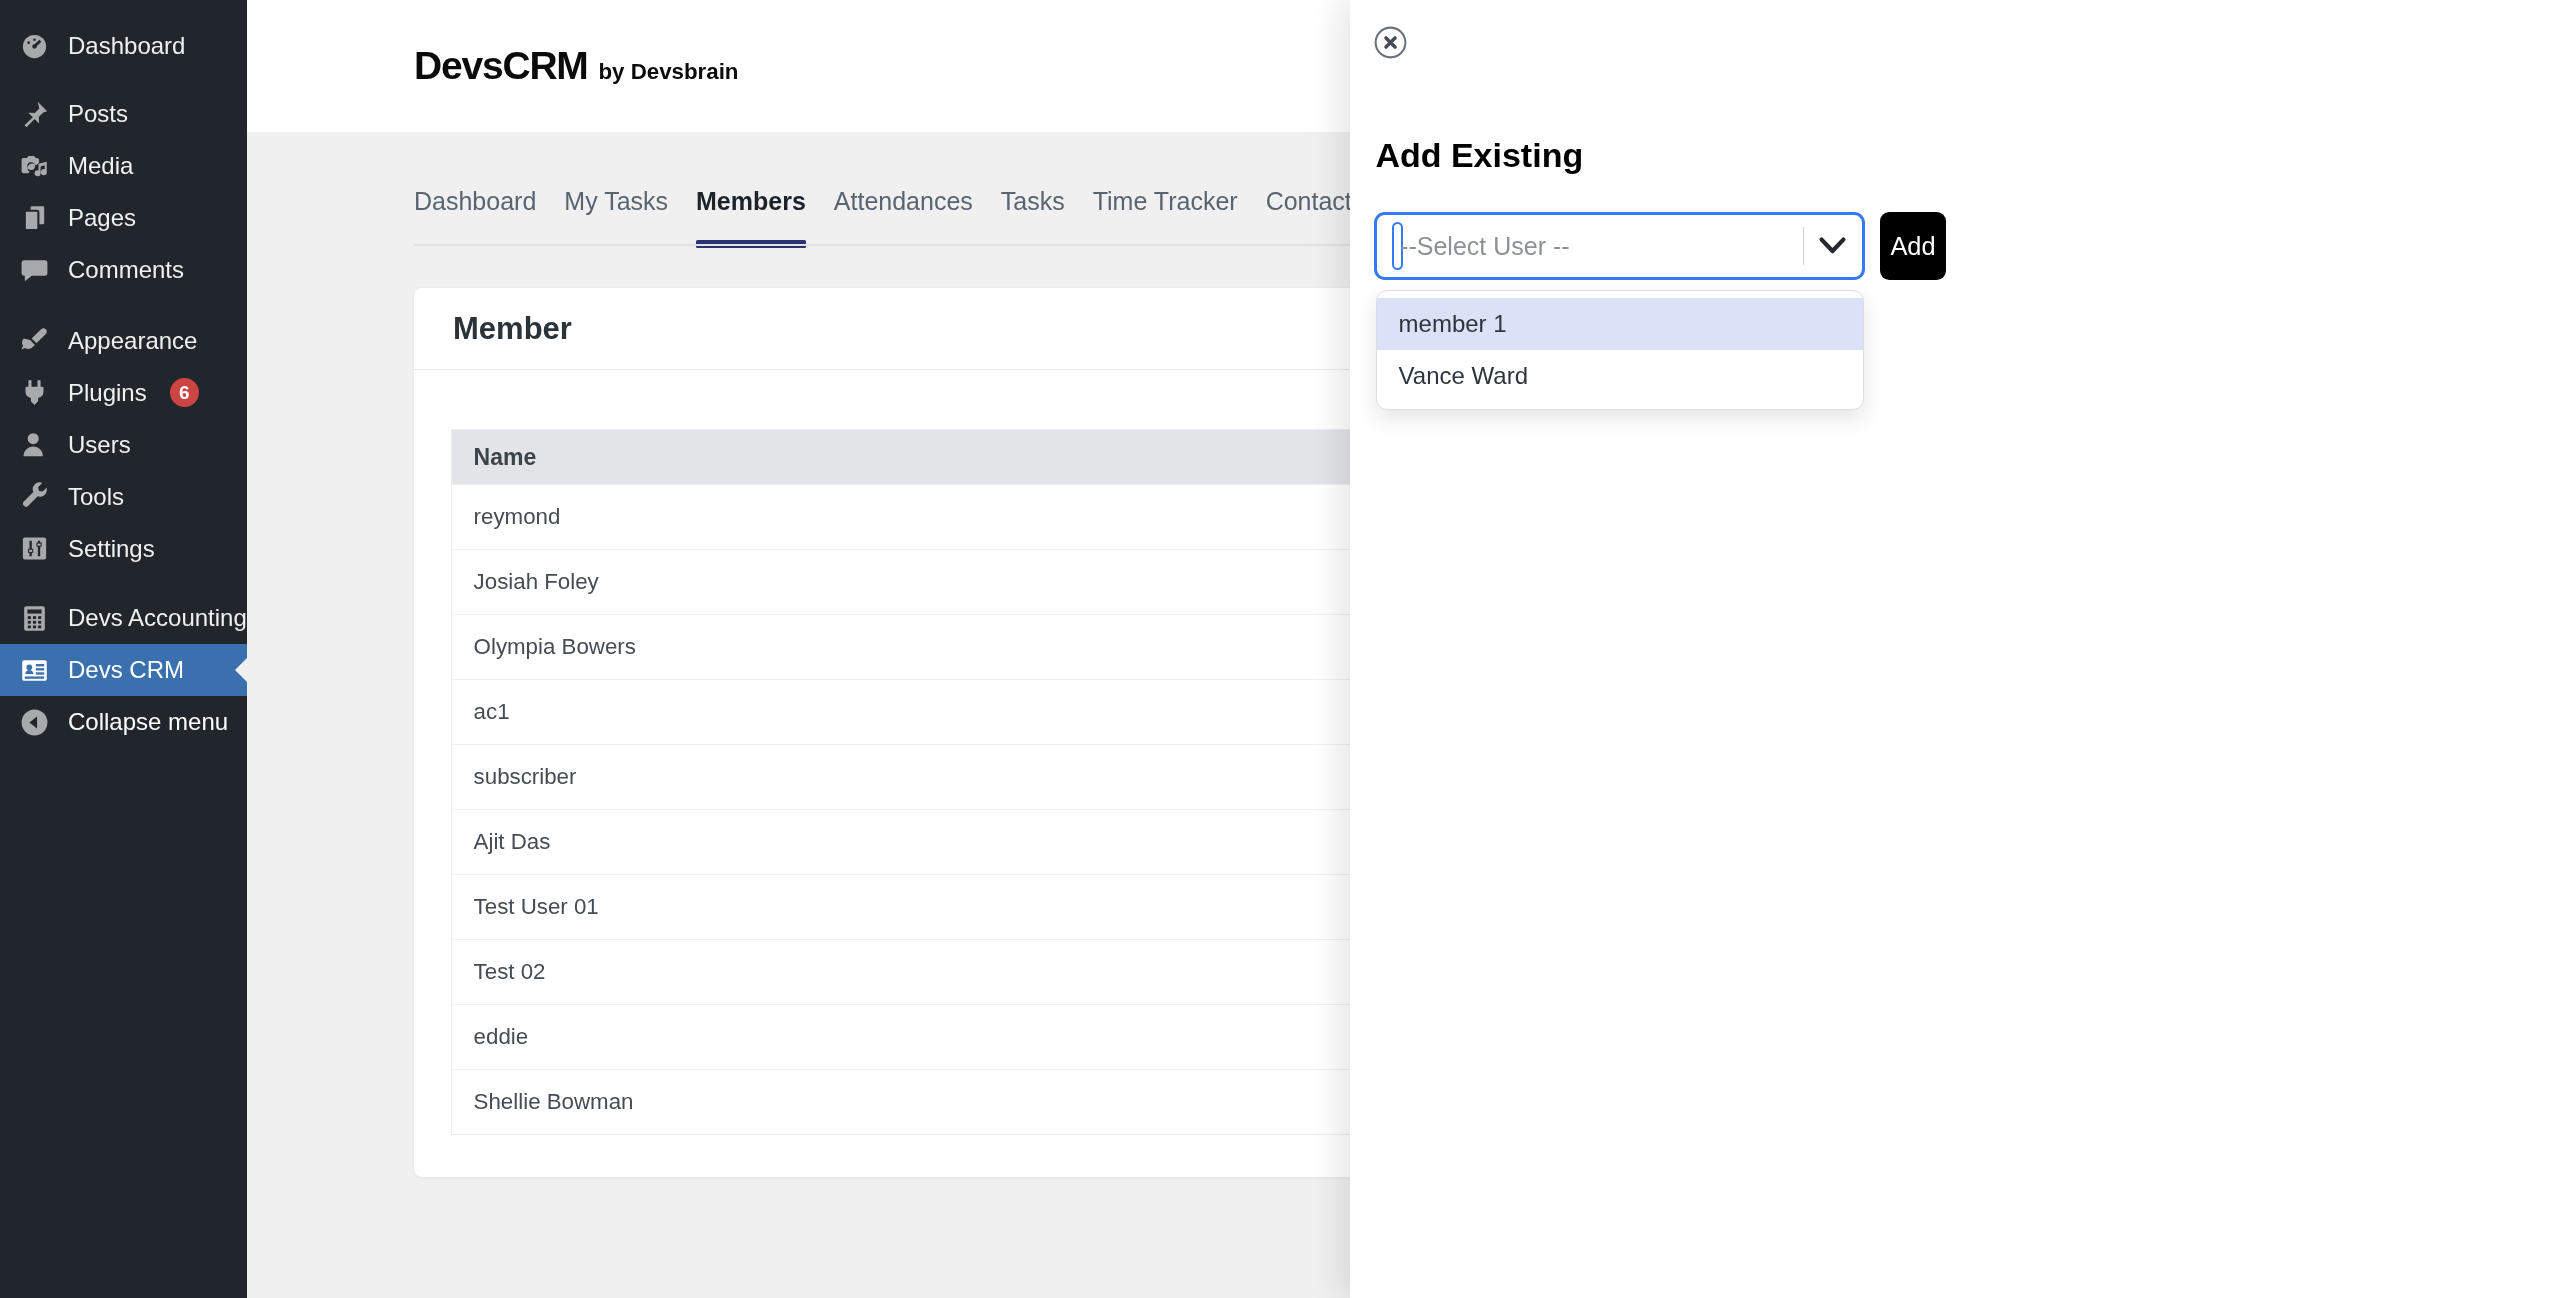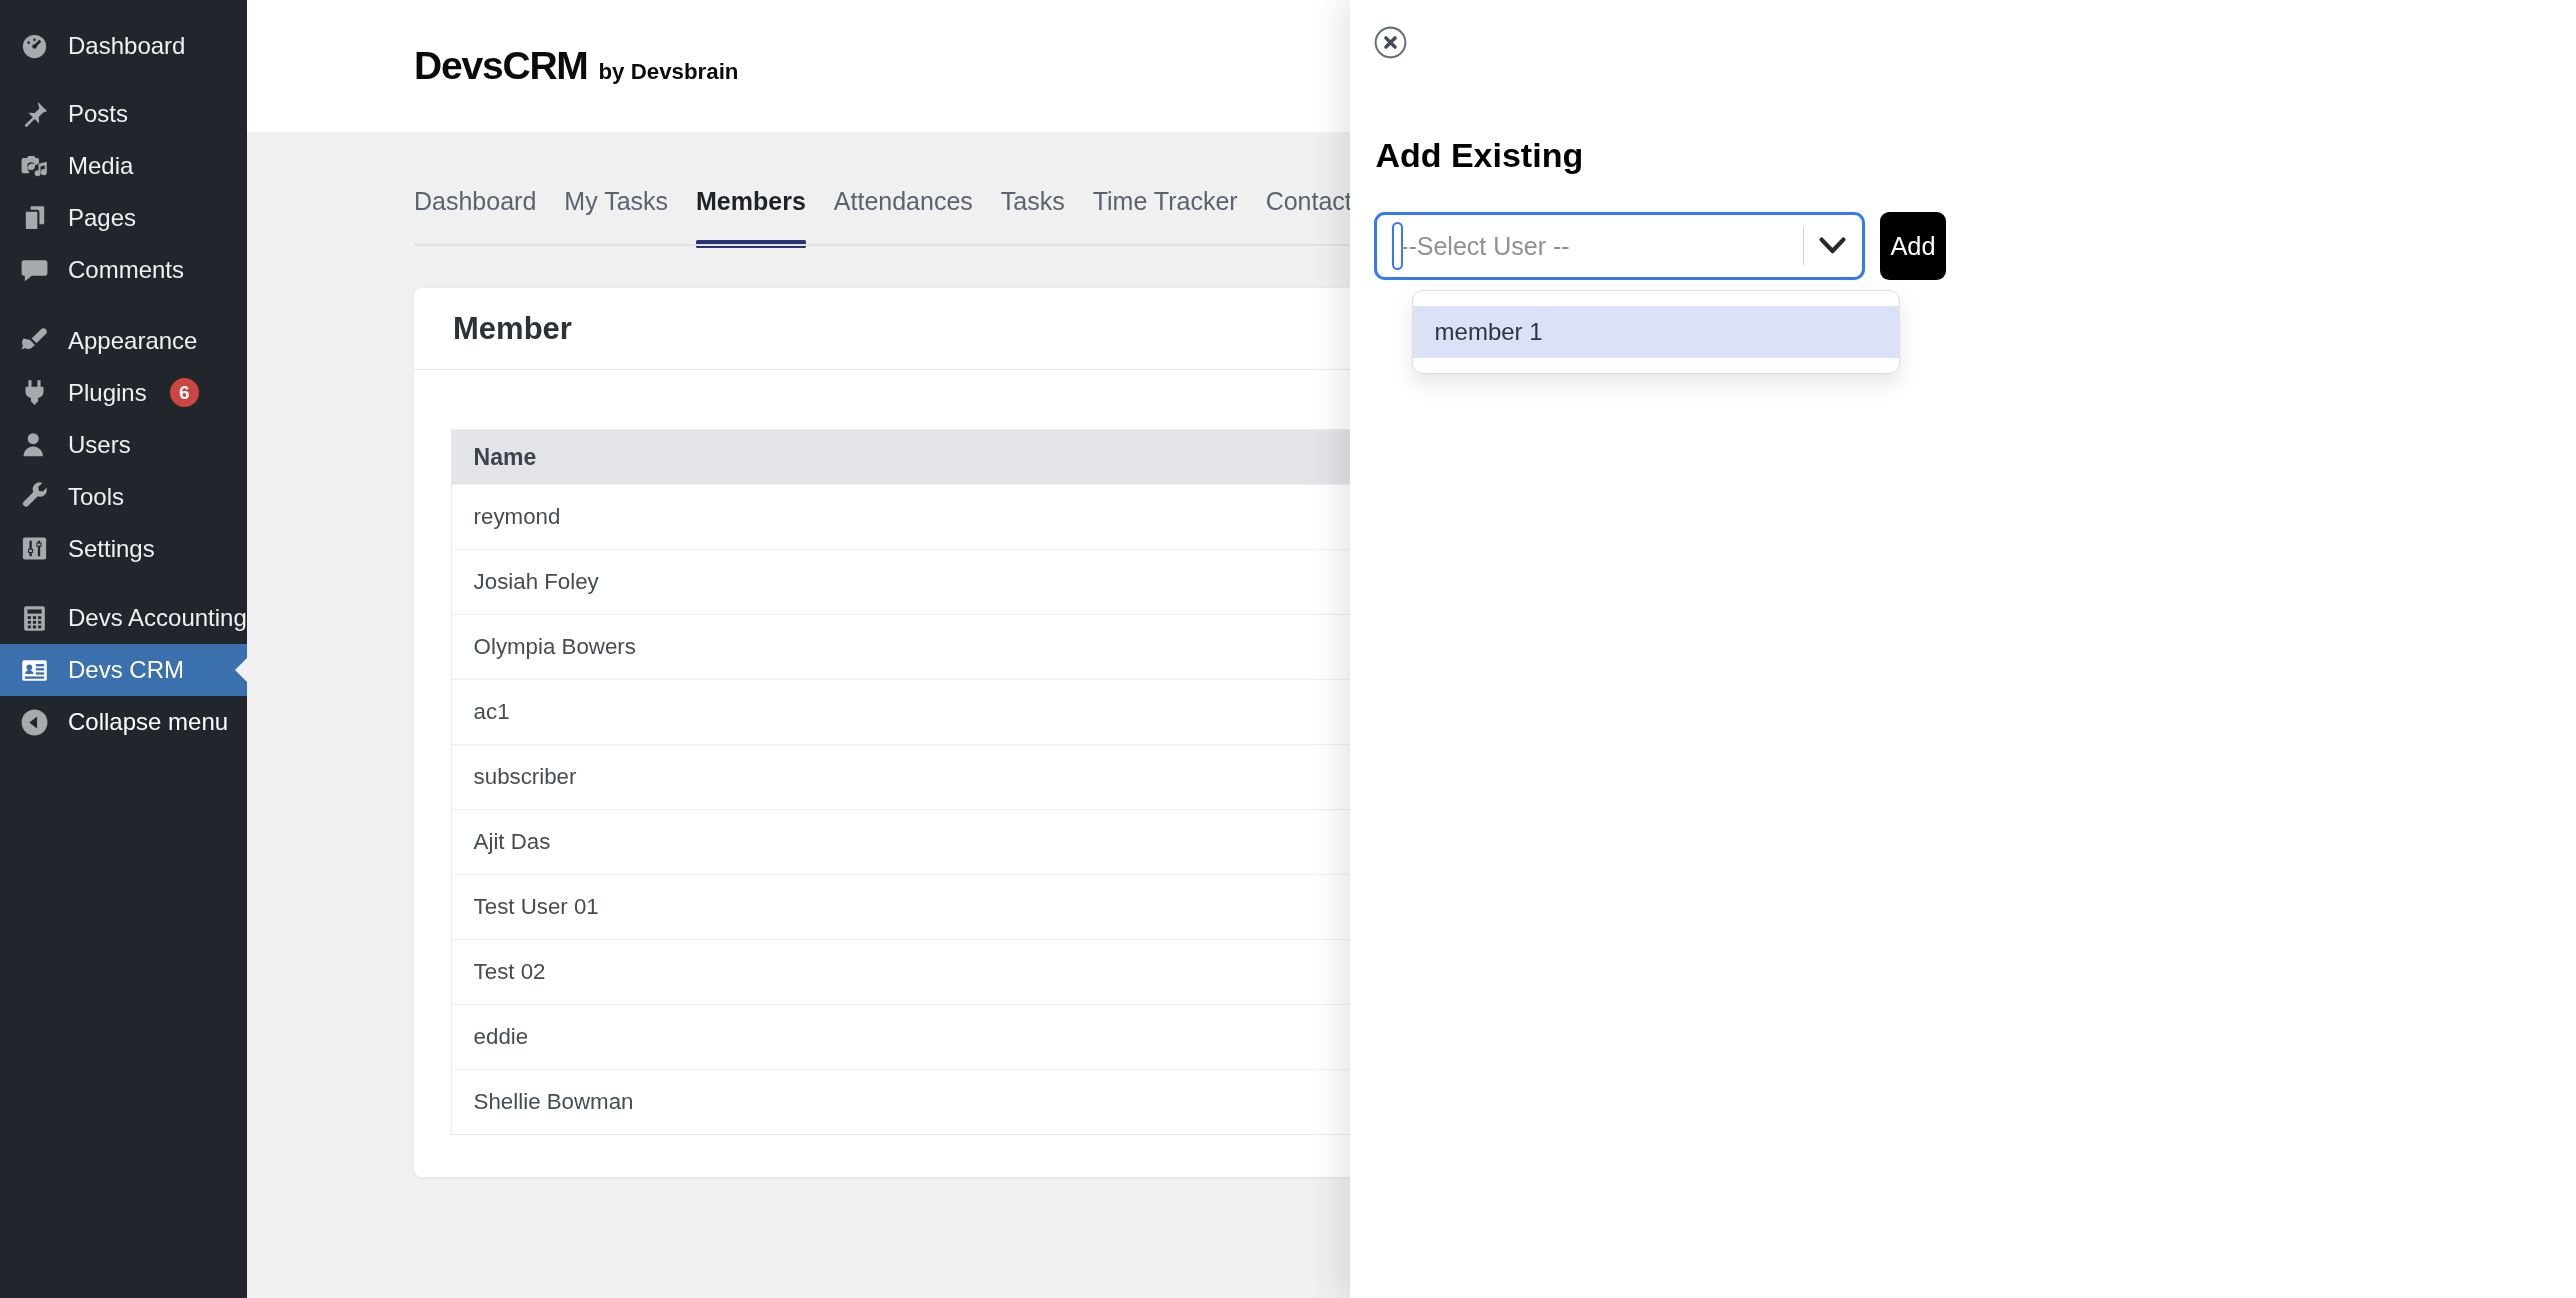--- a/index.html
+++ b/index.html
@@ -62,21 +62,21 @@
   .caret{width:10.8px;height:48px;border:2.3px solid #3579f6;border-radius:6.2px;background:#fff;
          margin-left:15.4px;flex:0 0 10.8px;}
   .ph{font-size:25px;color:#8c9196;margin-left:-3.1px;white-space:nowrap;}
   .sel-sep{position:absolute;right:58px;top:12.3px;bottom:12.3px;width:1.5px;background:#cfd0d2;}
   .chev{position:absolute;right:15.4px;top:50%;transform:translateY(-50%);width:29px;height:20px;cursor:pointer;}
   .add-btn{position:absolute;left:530px;top:212px;width:66px;height:68px;background:#000;
        border-radius:9.2px;color:#fff;font-size:25.4px;font-weight:400;
        display:flex;align-items:center;justify-content:center;cursor:pointer;}
   .dropdown{position:absolute;left:26px;top:290px;width:488px;background:#fff;
        border:1.5px solid #dcdee1;border-radius:10.8px;box-shadow:0 9.2px 21.6px rgba(0,0,0,.10);
-       padding:15px 0;margin-left:36px;}
+       padding:7px 0;}
   .opt{height:52px;display:flex;align-items:center;padding-left:21.6px;font-size:24px;color:#2e353d;cursor:pointer;}
   .opt.hl{background:#dbe2f8;}
 </style>
 </head>
 <body>
 
 <div class="app">
 
   <aside class="sidebar">
     <nav>
@@ -299,18 +299,19 @@
         <svg viewBox="0 0 24 16">
             <polyline points="3,3 12,12.5 21,3" fill="none" stroke="#26292e" stroke-width="3.6" stroke-linecap="round" stroke-linejoin="round"></polyline>
           </svg>
       </span>
     </div>
 
     <div class="add-btn">Add</div>
 
     <div class="dropdown">
       <div class="opt hl">member 1</div>
+      <div class="opt">Vance Ward</div>
     </div>
 
   </aside>
 
 </div>
 
 
 </body></html>

